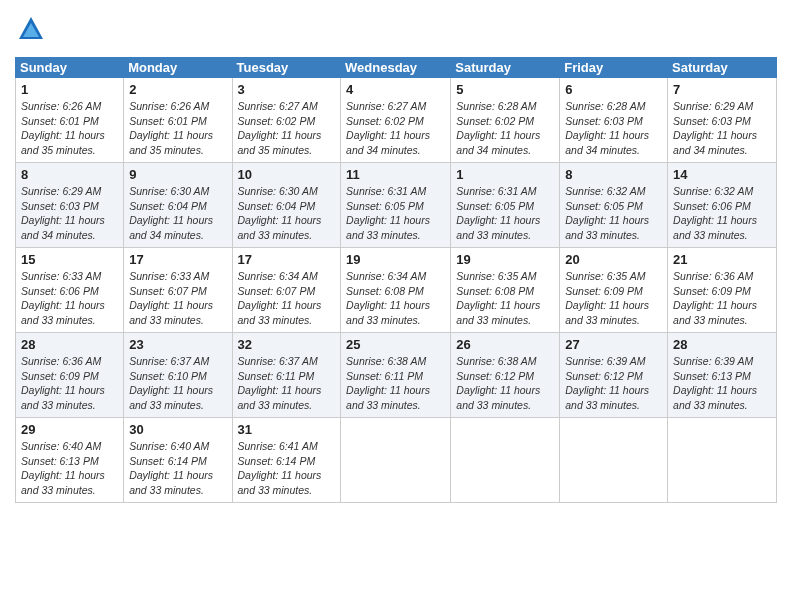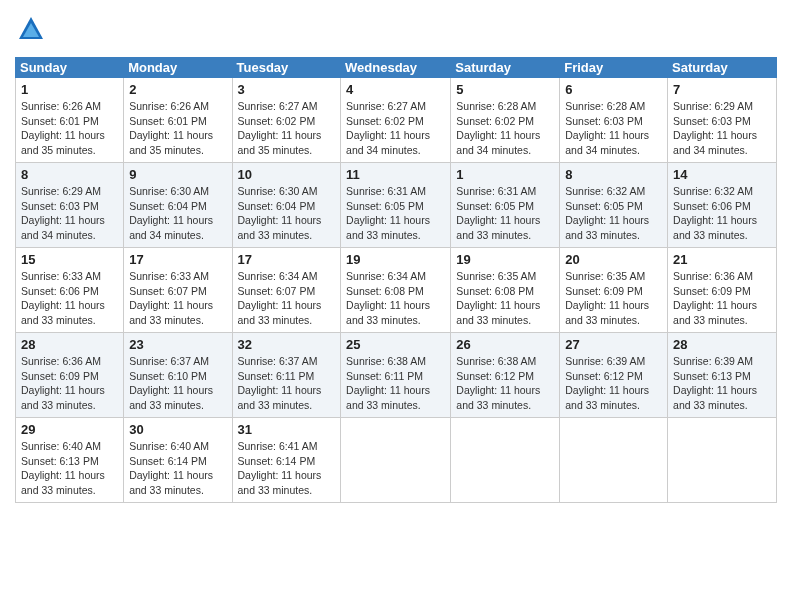--- a/index.html
+++ b/index.html
@@ -75,20 +75,21 @@
       font-size: 13px;
       font-weight: bold;
       color: #222;
       display: block;
       margin-bottom: 2px;
     }
     .day-info {
       color: #333;
       font-size: 10.5px;
       line-height: 1.4;
+      font-style: italic;
     }
     .empty-cell {
       background: #fff !important;
     }
     .calendar-table tr:nth-child(even) td.empty-cell {
       background: #f0f4f8 !important;
     }
   </style>
 </head>
 <body>

